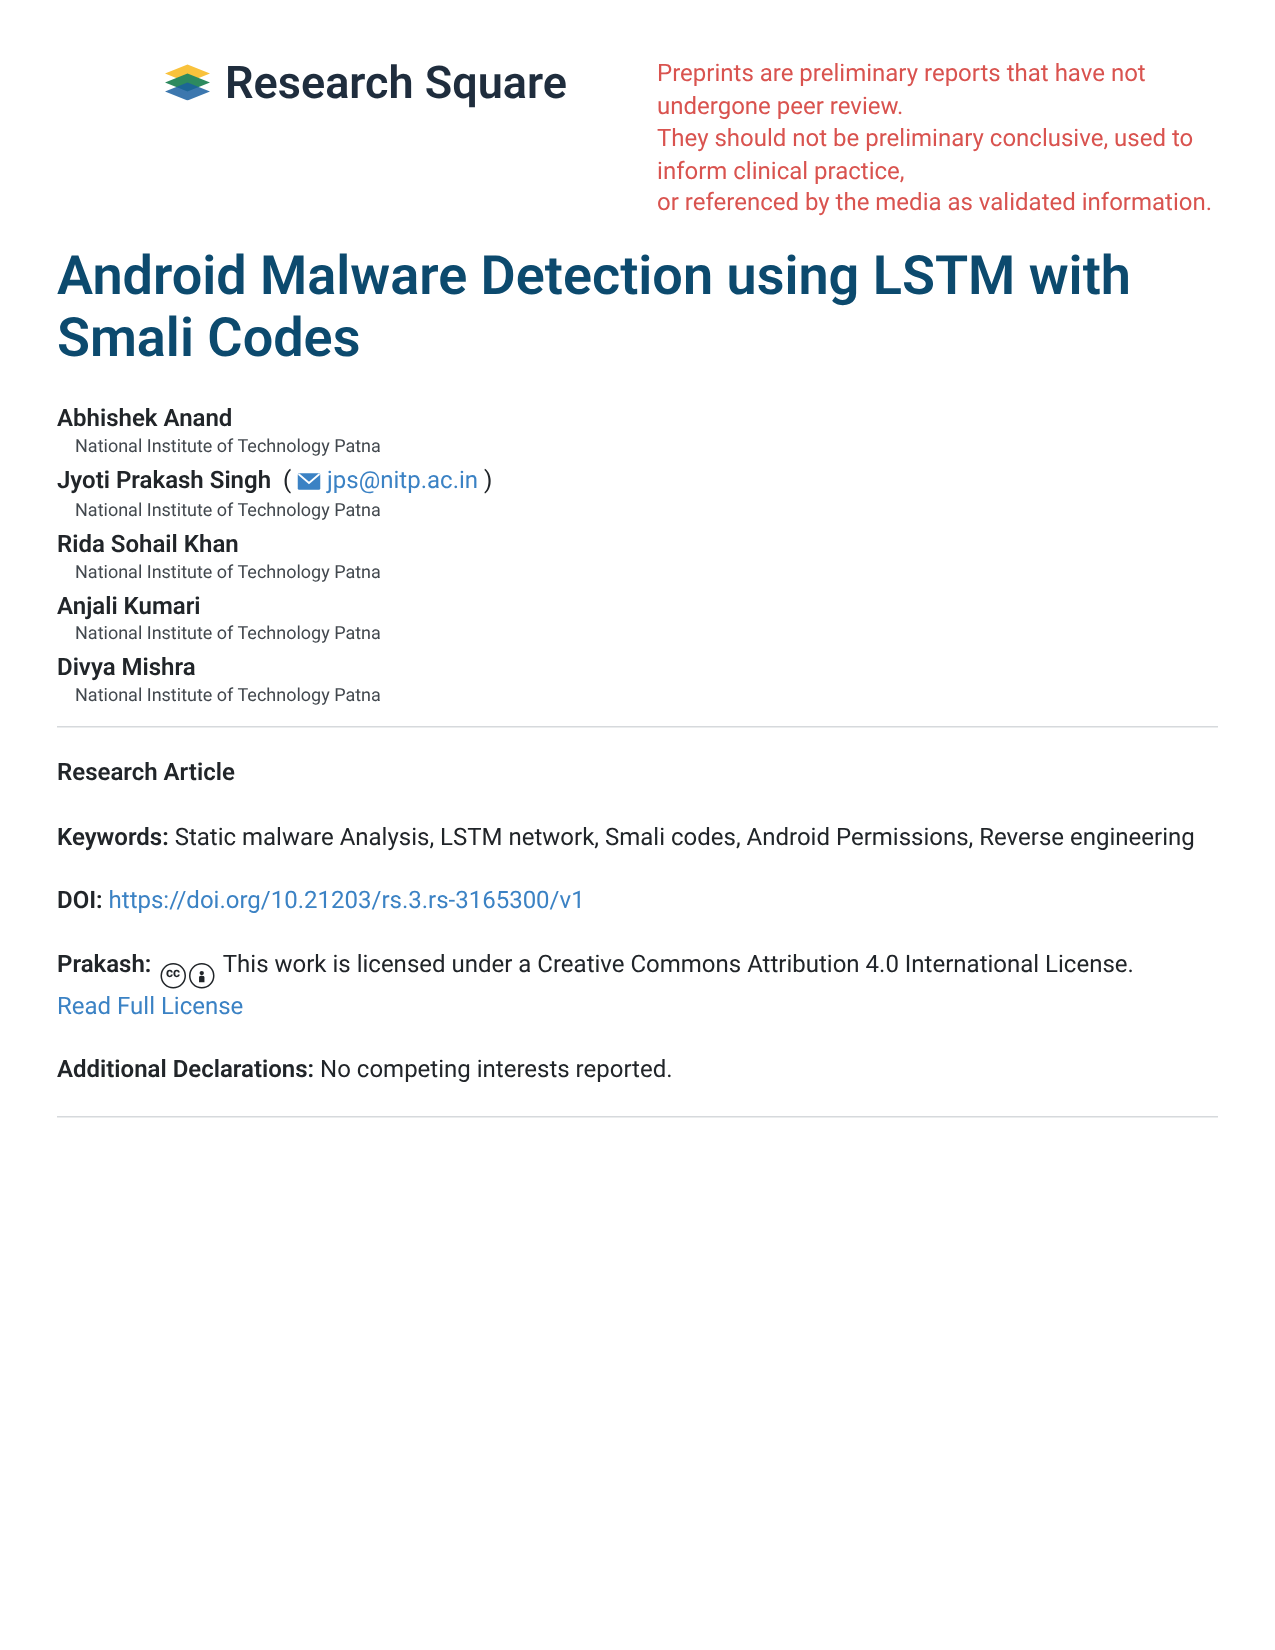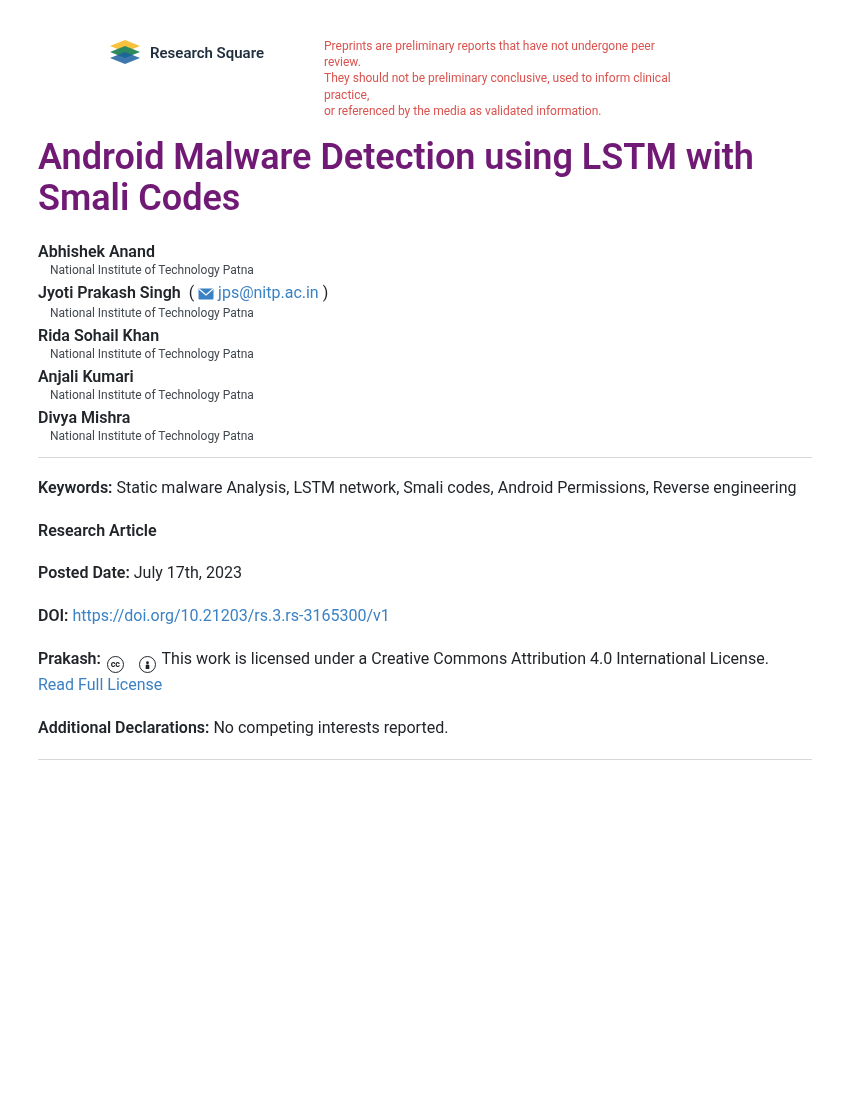--- a/index.html
+++ b/index.html
@@ -16,36 +16,36 @@
     align-items: flex-start;
     margin-bottom: 18px;
     padding-left: 70px;
   }
   .logo-block {
     display: flex;
     align-items: center;
     gap: 8px;
   }
   .logo-text {
-    font-size: 15px;
+    font-size: 30px;
     font-weight: 600;
     color: #1f2d3d;
   }
   .disclaimer {
     margin-left: 60px;
-    font-size: 12px;
+    font-size: 16px;
     color: #d9534f;
     line-height: 1.35;
     max-width: 370px;
   }
   .title {
     font-size: 36px;
     font-weight: 600;
     line-height: 1.15;
-    color: #701a75;
+    color: #0c4a6e;
     margin-bottom: 22px;
   }
   .authors {
     margin-bottom: 14px;
   }
   .author {
     margin-bottom: 4px;
   }
   .author-name {
     font-size: 16px;
@@ -86,21 +86,21 @@
   }
   .meta-label {
     font-weight: 600;
   }
   .link {
     color: #3b82c4;
     text-decoration: none;
   }
   .cc-icons {
     display: inline-flex;
-    gap: 15px;
+    gap: 2px;
     vertical-align: -3px;
     margin: 0 2px;
   }
   .cc-circle {
     width: 17px; height: 17px;
     border: 1.3px solid #212529;
     border-radius: 50%;
     display: inline-flex;
     align-items: center;
     justify-content: center;
@@ -154,29 +154,25 @@
     <div class="author">
       <div><span class="author-name">Divya Mishra</span></div>
       <div class="affiliation">National Institute of Technology Patna</div>
     </div>
   </div>
 
 <hr class="sep">
 
 <div class="meta-block">
   <div class="meta-row">
-    <span class="meta-label">Keywords:</span>
-    <span>Static malware Analysis, LSTM network, Smali codes, Android Permissions, Reverse engineering</span>
-  </div>
-  <div class="meta-row">
     <span class="meta-label">Research Article</span>
   </div>
   <div class="meta-row">
-    <span class="meta-label">Posted Date:</span>
-    <span>July 17th, 2023</span>
+    <span class="meta-label">Keywords:</span>
+    <span>Static malware Analysis, LSTM network, Smali codes, Android Permissions, Reverse engineering</span>
   </div>
   <div class="meta-row">
     <span class="meta-label">DOI:</span>
     <a class="link" href="#">https://doi.org/10.21203/rs.3.rs-3165300/v1</a>
   </div>
   <div class="meta-row">
     <span class="meta-label">Prakash:</span>
     <span class="cc-icons">
       <span class="cc-circle">cc</span>
       <span class="cc-circle">

